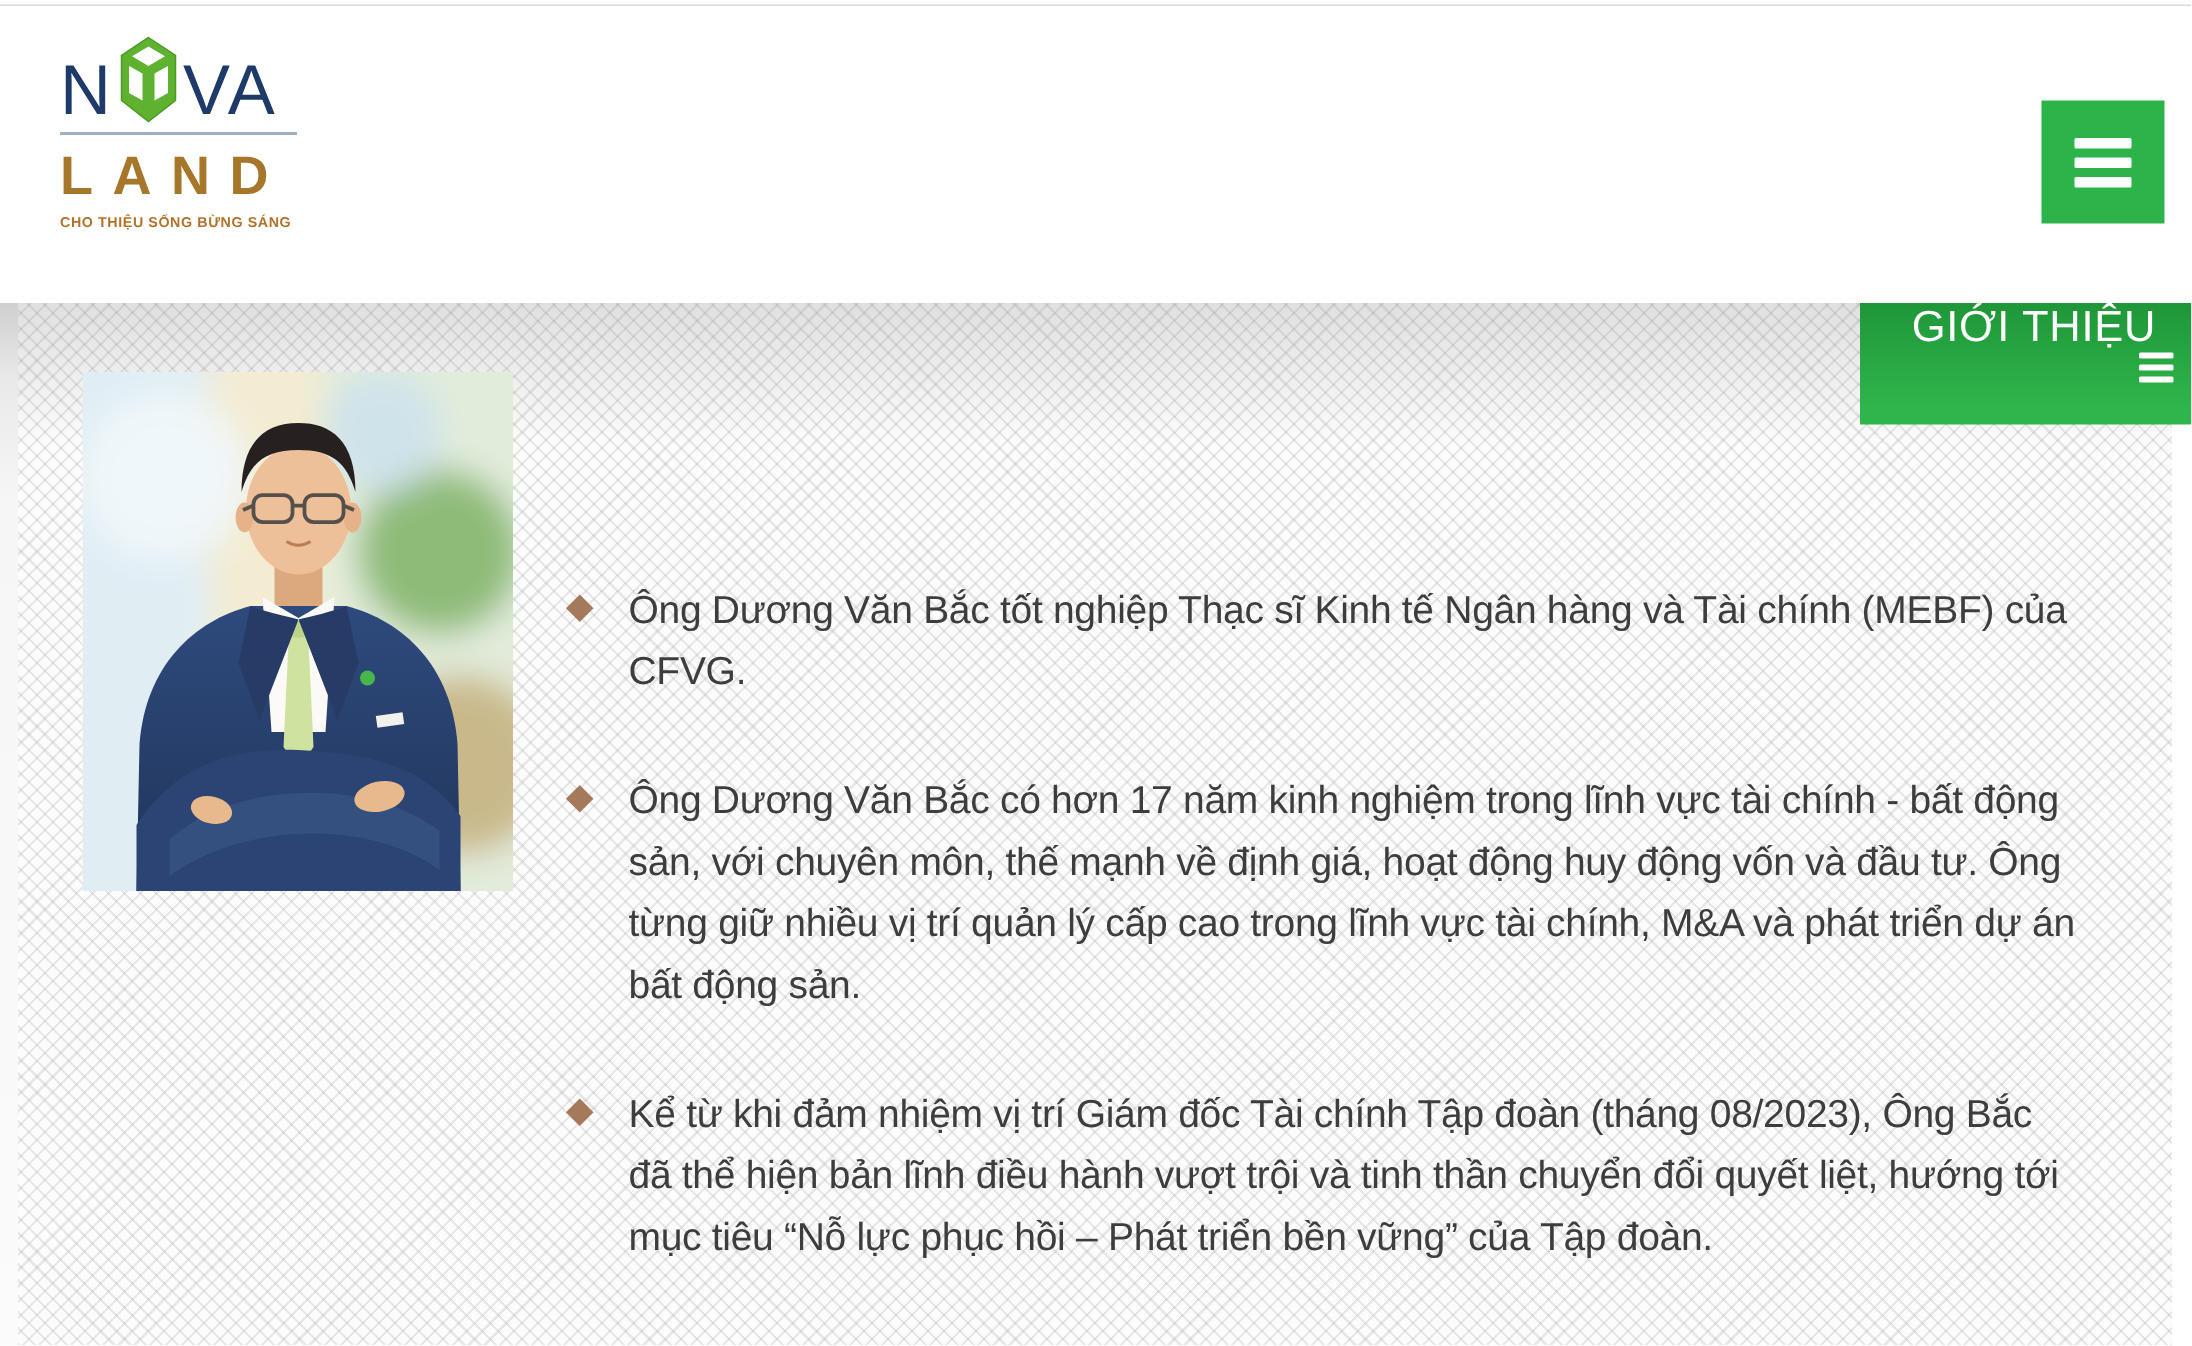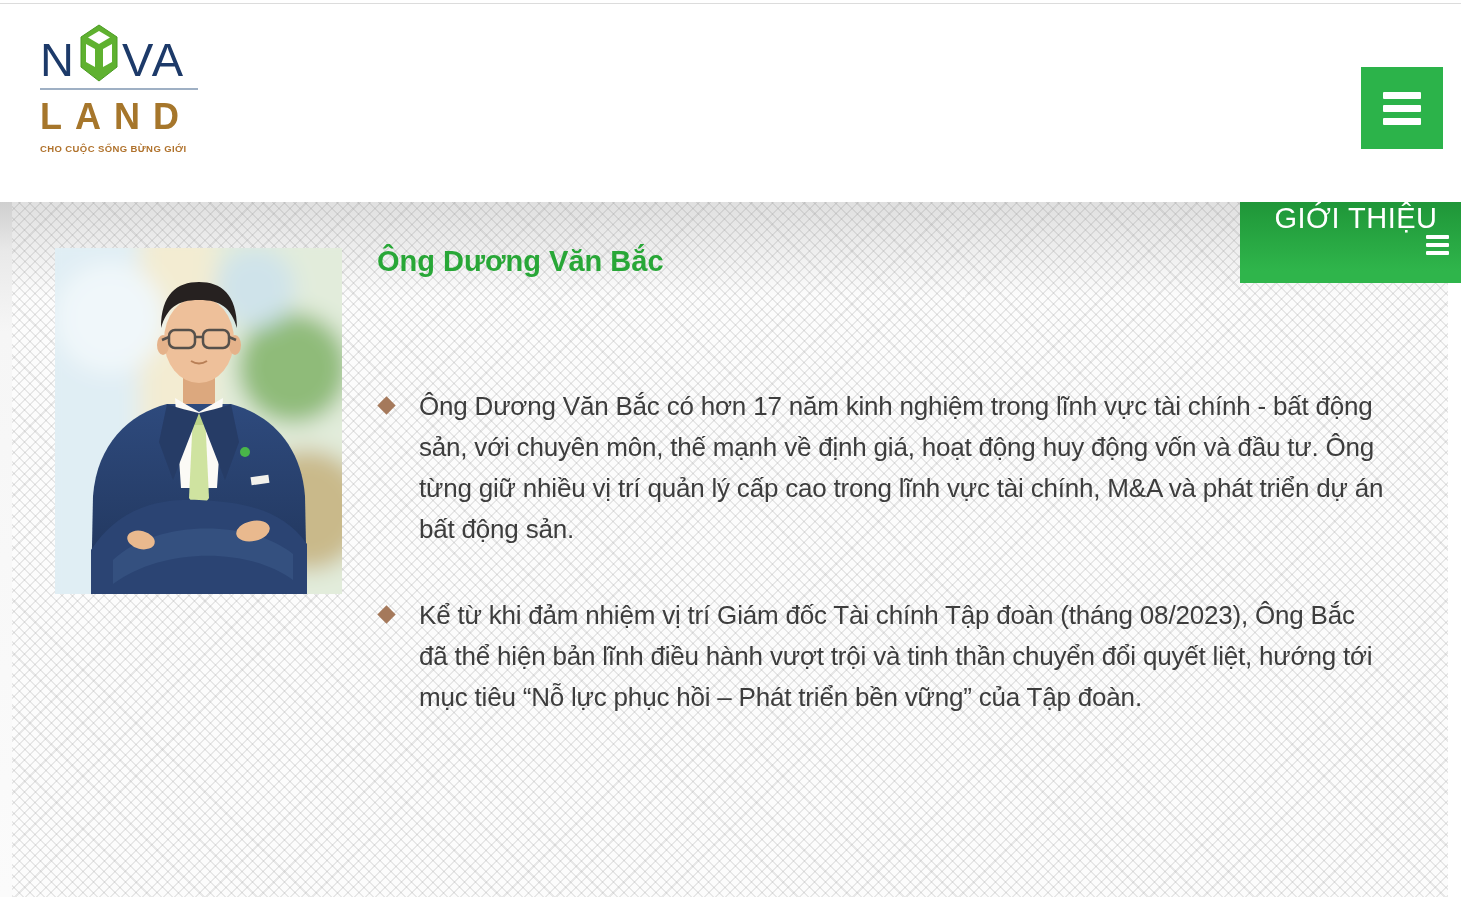--- a/index.html
+++ b/index.html
@@ -67,21 +67,21 @@
         <svg class="logo-cube" viewBox="0 0 44 62">
           <polygon points="22,1 40,13 40,43 22,57 4,43 4,13" fill="#5fb130" stroke="#4a9b22" stroke-width="1"></polygon>
           <polygon points="22,7 33,13.5 22,20 11,13.5" fill="#ffffff"></polygon>
           <polygon points="9,20 18,25 18,43 9,38" fill="#ffffff"></polygon>
           <polygon points="26,25 35,20 35,38 26,43" fill="#ffffff"></polygon>
         </svg>
         <span>VA</span>
       </div>
       <div class="logo-divider"></div>
       <div class="logo-land">LAND</div>
-      <div class="logo-tagline">CHO CUỘC SỐNG BỪNG GIỚI</div>
+      <div class="logo-tagline">CHO THIỆU SỐNG BỪNG SÁNG</div>
     </div>
 
     <button class="menu-button">
       <span class="bar"></span>
       <span class="bar"></span>
       <span class="bar"></span>
     </button>
   </header>
 
   <div class="content">
@@ -141,23 +141,26 @@
             <rect x="196" y="228" width="18" height="8" fill="#f2f1ec" transform="rotate(-8 205 232)"></rect>
             <path d="M36,302 C62,262 100,250 144,252 C190,254 228,262 252,296 L252,346 L36,346 Z" fill="#2b4473"></path>
             <path d="M58,312 C100,272 192,270 238,306 L238,332 C192,298 106,300 58,336 Z" fill="#34507f"></path>
             <ellipse cx="198" cy="283" rx="17" ry="10" fill="#e9b98e" transform="rotate(-12 198 283)"></ellipse>
             <ellipse cx="86" cy="292" rx="14" ry="9" fill="#e9b98e" transform="rotate(14 86 292)"></ellipse>
             <circle cx="190" cy="204" r="5" fill="#49b649"></circle>
           </g>
         </svg>
       </div>
 
-      <h1 class="profile-name" style="left:365px;">Ông Dương Văn Bắc</h1>
 
       <ul class="bio-list" style="left:365px;">
+        <li>
+          <span class="bullet-diamond"></span>
+          <span>Ông Dương Văn Bắc tốt nghiệp Thạc sĩ Kinh tế Ngân hàng và Tài chính (MEBF) của CFVG.</span>
+        </li>
         <li>
           <span class="bullet-diamond"></span>
           <span>Ông Dương Văn Bắc có hơn 17 năm kinh nghiệm trong lĩnh vực tài chính - bất động sản, với chuyên môn, thế mạnh về định giá, hoạt động huy động vốn và đầu tư. Ông từng giữ nhiều vị trí quản lý cấp cao trong lĩnh vực tài chính, M&amp;A và phát triển dự án bất động sản.</span>
         </li>
         <li>
           <span class="bullet-diamond"></span>
           <span>Kể từ khi đảm nhiệm vị trí Giám đốc Tài chính Tập đoàn (tháng 08/2023), Ông Bắc đã thể hiện bản lĩnh điều hành vượt trội và tinh thần chuyển đổi quyết liệt, hướng tới mục tiêu “Nỗ lực phục hồi – Phát triển bền vững” của Tập đoàn.</span>
         </li>
       </ul>
 

